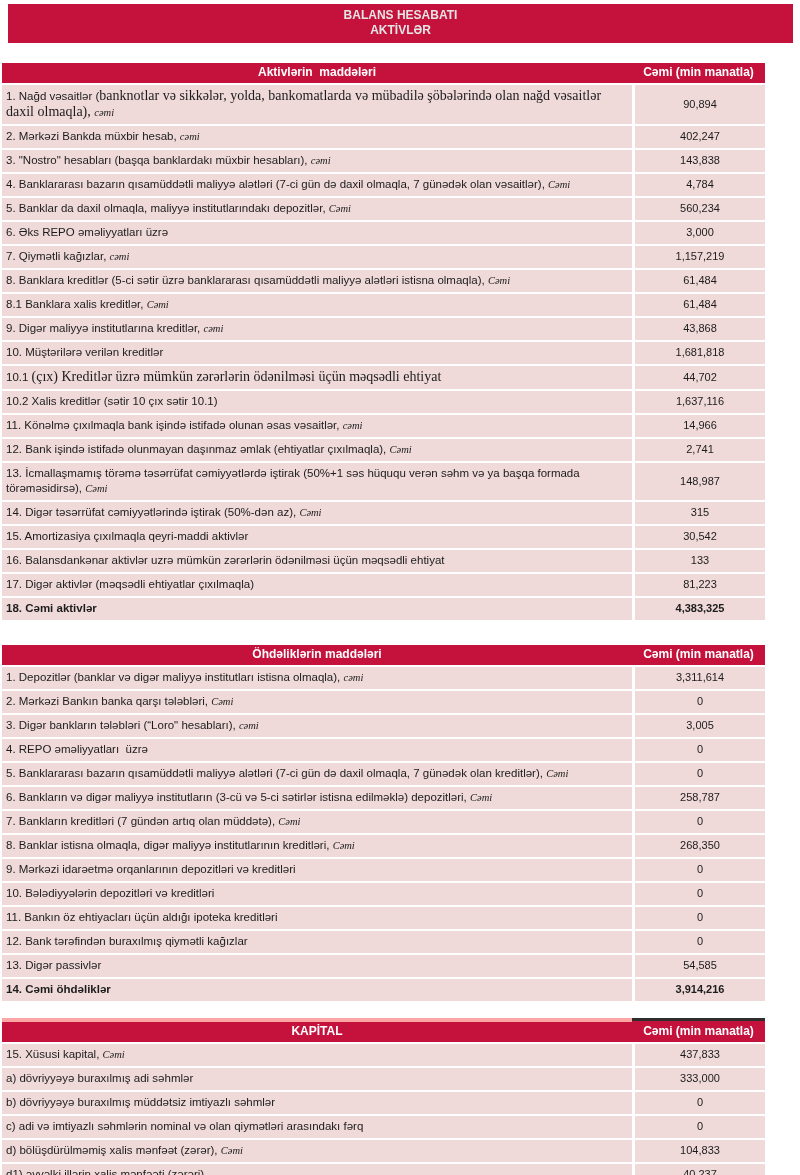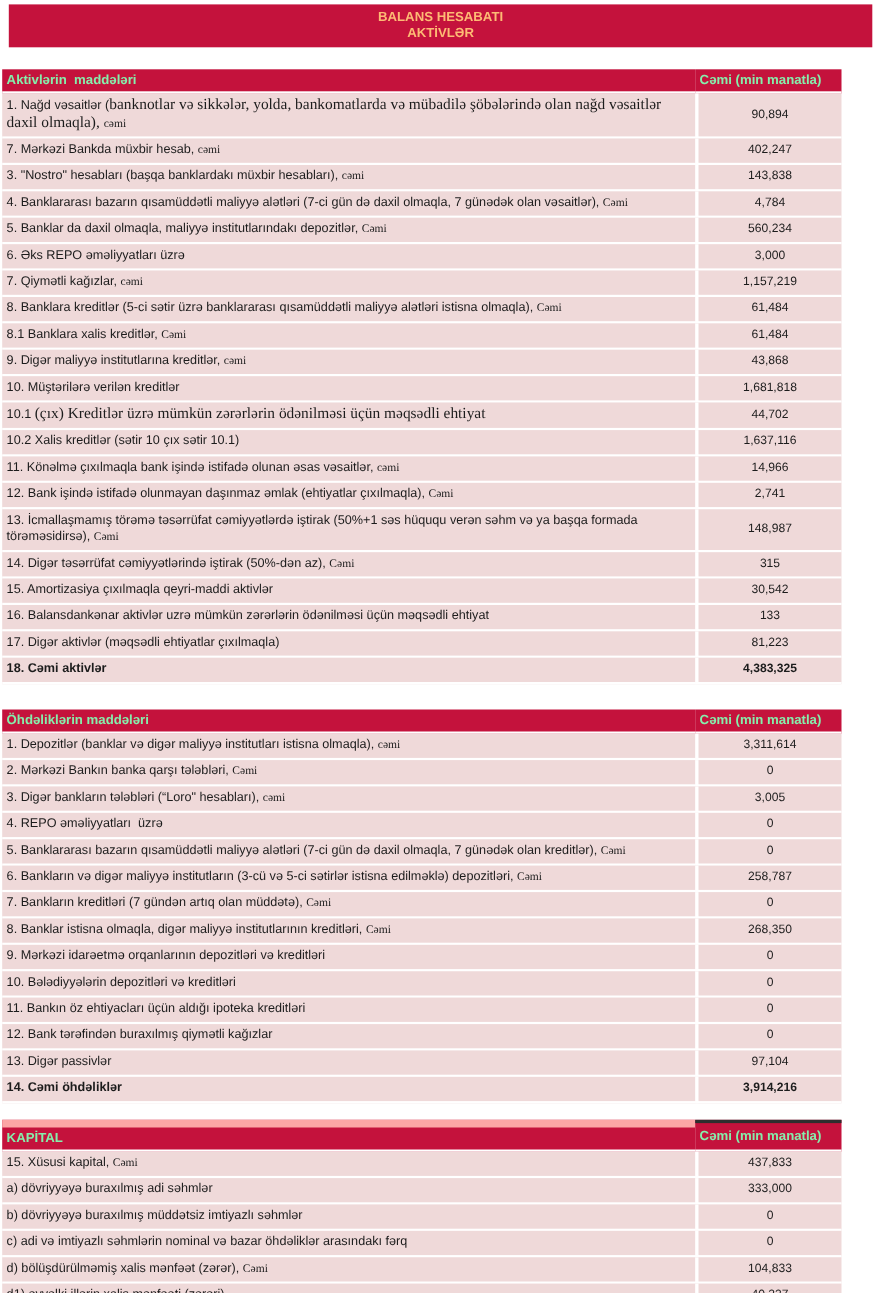--- a/index.html
+++ b/index.html
@@ -5,46 +5,46 @@
   html, body { margin: 0; padding: 0; background: #ffffff; }
   body {
     width: 800px;
     font-family: "Liberation Sans", sans-serif;
     color: #1c1c1c;
     -webkit-font-smoothing: antialiased;
   }
   .title-band {
     margin: 4px 7px 0 8px;
     background: #C4123C;
-    color: #fdba74;
+    color: #e5e5e5;
     text-align: center;
     font-weight: bold;
     font-size: 12px;
     line-height: 15px;
     padding: 4px 0 5px 0;
   }
   .spacer-a { height: 20px; }
   .spacer-b { height: 23px; }
   .spacer-c { height: 15px; }
   table.fin-table {
     margin-left: 2px;
     width: 763px;
     border-collapse: separate;
     border-spacing: 0;
     table-layout: fixed;
   }
   col.c-label { width: 630px; }
   col.c-value { width: 133px; }
   thead th {
     background: #C4123C;
-    color: #86efac;
+    color: #ffffff;
     font-weight: bold;
     font-size: 12px;
     padding: 2px 4px 3px 4px;
-    text-align: left;
+    text-align: center;
     border-bottom: 2px solid #ffffff;
     white-space: pre-wrap;
     line-height: 15px;
   }
   td {
     background: #EFD9D9;
     border-bottom: 2px solid #ffffff;
     vertical-align: middle;
     line-height: 15px;
   }
@@ -61,25 +61,26 @@
   }
   tr.bold-row td { font-weight: bold; }
   .pre { white-space: pre-wrap; margin-top: 13px; }
   .note {
     font-family: "Liberation Serif", serif;
     font-size: 14px;
     white-space: pre-wrap;
   }
   .cami {
     font-family: "Liberation Serif", serif;
+    font-style: italic;
     font-size: 10.5px;
   }
   
   table.t-kapital thead th.value-h { border-top: 3px solid #2e2e2e; }
-  table.t-kapital thead th.label-h { border-top: 7px solid #fca5a5; }
+  table.t-kapital thead th.label-h { border-top: 4px solid #fca5a5; }
   table.t-kapital tbody tr:last-child td.label-cell { border-bottom: 3px solid #3a3a3a; }
   table.t-kapital tbody tr:last-child td.value-cell { border-bottom: 3px solid #e5c2c2; }
 </style>
 </head>
 <body>
 
 <div class="title-band">
   <div>BALANS HESABATI</div>
   <div>AKTİVLƏR</div>
 </div>
@@ -96,21 +97,21 @@
       <th class="label-h">Aktivlərin  maddələri</th>
       <th class="value-h">Cəmi (min manatla)</th>
     </tr>
   </thead>
   <tbody>
       <tr>
         <td class="label-cell"><span class="pre">1. Nağd vəsaitlər (</span><span class="note">banknotlar və sikkələr, yolda, bankomatlarda və mübadilə şöbələrində olan nağd vəsaitlər daxil olmaqla), </span><span class="cami">cəmi</span></td>
         <td class="value-cell">90,894</td>
       </tr>
       <tr>
-        <td class="label-cell"><span class="pre">7. Mərkəzi Bankda müxbir hesab, </span><span class="cami">cəmi</span></td>
+        <td class="label-cell"><span class="pre">2. Mərkəzi Bankda müxbir hesab, </span><span class="cami">cəmi</span></td>
         <td class="value-cell">402,247</td>
       </tr>
       <tr>
         <td class="label-cell"><span class="pre">3. "Nostro" hesabları (başqa banklardakı müxbir hesabları), </span><span class="cami">cəmi</span></td>
         <td class="value-cell">143,838</td>
       </tr>
       <tr>
         <td class="label-cell"><span class="pre">4. Banklararası bazarın qısamüddətli maliyyə alətləri (7-ci gün də daxil olmaqla, 7 günədək olan vəsaitlər), </span><span class="cami">Cəmi</span></td>
         <td class="value-cell">4,784</td>
       </tr>
@@ -242,21 +243,21 @@
       <tr>
         <td class="label-cell"><span class="pre">11. Bankın öz ehtiyacları üçün aldığı ipoteka kreditləri</span></td>
         <td class="value-cell">0</td>
       </tr>
       <tr>
         <td class="label-cell"><span class="pre">12. Bank tərəfindən buraxılmış qiymətli kağızlar</span></td>
         <td class="value-cell">0</td>
       </tr>
       <tr>
         <td class="label-cell"><span class="pre">13. Digər passivlər</span></td>
-        <td class="value-cell">97,104</td>
+        <td class="value-cell">54,585</td>
       </tr>
       <tr class="bold-row">
         <td class="label-cell"><span class="pre">14. Cəmi öhdəliklər</span></td>
         <td class="value-cell">3,914,216</td>
       </tr>
     </tbody>
 </table>
 
 <div class="spacer-c"></div>
 
@@ -278,21 +279,21 @@
       </tr>
       <tr>
         <td class="label-cell"><span class="pre">a) dövriyyəyə buraxılmış adi səhmlər</span></td>
         <td class="value-cell">333,000</td>
       </tr>
       <tr>
         <td class="label-cell"><span class="pre">b) dövriyyəyə buraxılmış müddətsiz imtiyazlı səhmlər</span></td>
         <td class="value-cell">0</td>
       </tr>
       <tr>
-        <td class="label-cell"><span class="pre">c) adi və imtiyazlı səhmlərin nominal və bazar öhdəliklər arasındakı fərq</span></td>
+        <td class="label-cell"><span class="pre">c) adi və imtiyazlı səhmlərin nominal və olan qiymətləri arasındakı fərq</span></td>
         <td class="value-cell">0</td>
       </tr>
       <tr>
         <td class="label-cell"><span class="pre">d) bölüşdürülməmiş xalis mənfəət (zərər), </span><span class="cami">Cəmi</span></td>
         <td class="value-cell">104,833</td>
       </tr>
       <tr>
         <td class="label-cell"><span class="pre">d1) əvvəlki illərin xalis mənfəəti (zərəri)</span></td>
         <td class="value-cell">40,237</td>
       </tr>

